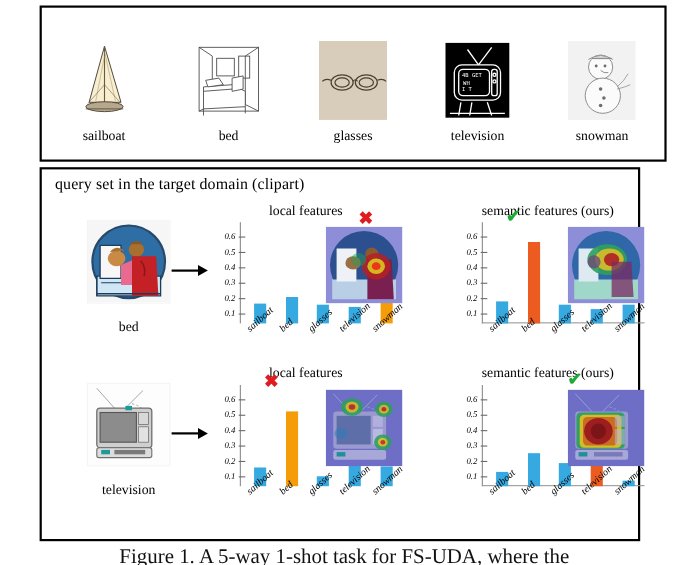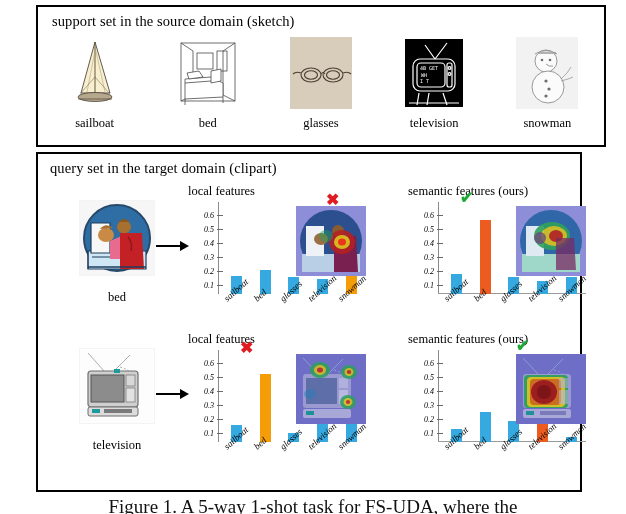--- a/index.html
+++ b/index.html
@@ -34,21 +34,21 @@
   .arrow .shaft{position:absolute;left:0;top:5px;width:26px;height:1.6px;background:#000;}
   .arrow .head{position:absolute;left:24px;top:1px;width:0;height:0;border-left:9px solid #000;border-top:5px solid transparent;border-bottom:5px solid transparent;}
 
   
   .chart-block{position:absolute;width:180px;height:150px;}
   #chart1{left:150px;top:4px;}
   #chart2{left:370px;top:4px;}
   #chart3{left:150px;top:4px;}
   #chart4{left:370px;top:4px;}
 
-  .chart-title{position:absolute;top:-2px;left:0;width:180px;font-size:12.5px;white-space:nowrap;}
+  .chart-title{position:absolute;top:-2px;left:0;width:180px;text-align:center;font-size:12.5px;white-space:nowrap;}
   .plot{position:absolute;left:0;top:16px;width:180px;height:92px;}
 
   .yaxis{position:absolute;left:30px;top:0;width:1.4px;height:92px;background:#8a8a8a;}
   .ytick{position:absolute;left:29px;width:6px;height:1.2px;background:#6a6a6a;}
   .ylab{position:absolute;right:154px;transform:translateY(-50%);font-size:8px;font-family:"Liberation Serif",serif;color:#000;white-space:nowrap;font-style:italic;}
   .xaxis{position:absolute;left:30px;bottom:0;width:148px;height:1.3px;background:#9a9a9a;}
 
   .bars{position:absolute;left:34px;bottom:0;width:144px;height:92px;display:flex;align-items:flex-end;}
   .barslot{flex:1;display:flex;justify-content:center;align-items:flex-end;height:100%;}
   .bar{width:11px;}
@@ -74,21 +74,20 @@
   #caption{position:absolute;left:0;top:496px;width:626px;text-align:center;font-size:19px;white-space:nowrap;color:#111;}
 
   .clip{position:absolute;left:0;top:0;width:100%;height:100%;}
 </style>
 </head>
 <body>
 
 <div class="page">
 
   <div class="panel" id="panel-support">
-    <div class="panel-title" id="support-title">support set in the source domain (sketch)</div>
 
     <div class="support-row">
 
       <div class="support-cell">
         <div class="sketch">
           <svg class="clip" viewBox="0 0 62 72">
             <polygon points="31,5 46,56 17,56" fill="#f7efd0" stroke="#3a3228" stroke-width="0.8"></polygon>
             <line x1="31" y1="5" x2="31" y2="58" stroke="#6b5b3e" stroke-width="1"></line>
             <path d="M31 10 L41 55 M31 14 L23 55" stroke="#a89468" stroke-width="0.5" fill="none"></path>
             <ellipse cx="31" cy="60" rx="17" ry="4.5" fill="#b5a88c" stroke="#4a4033" stroke-width="0.8"></ellipse>

